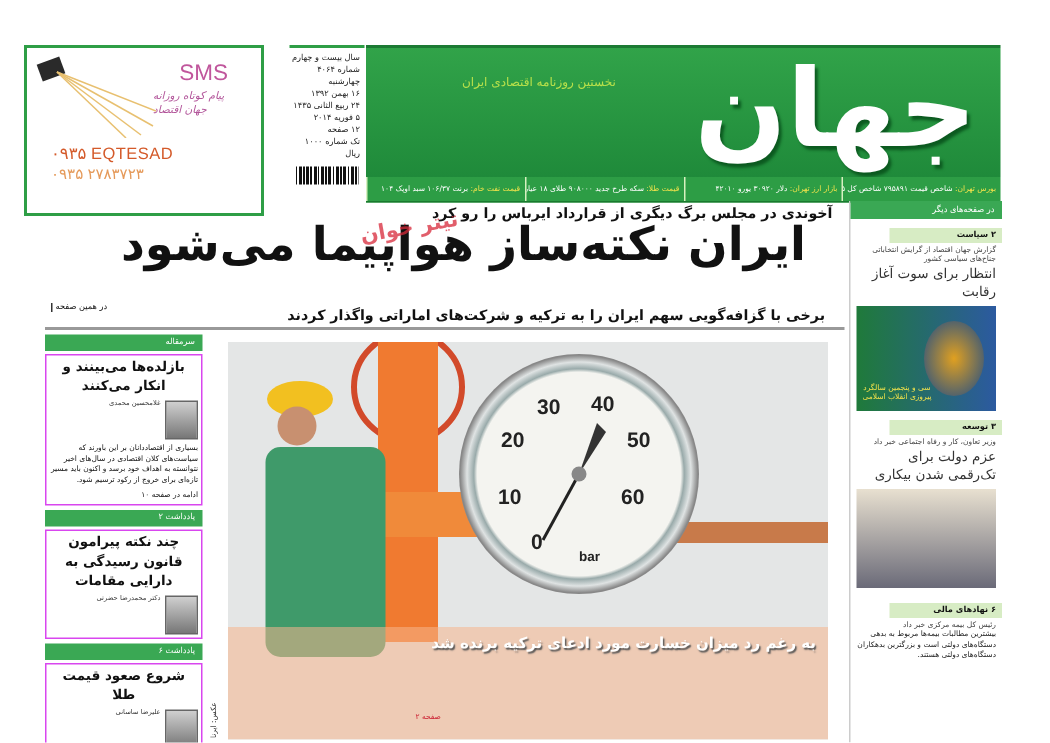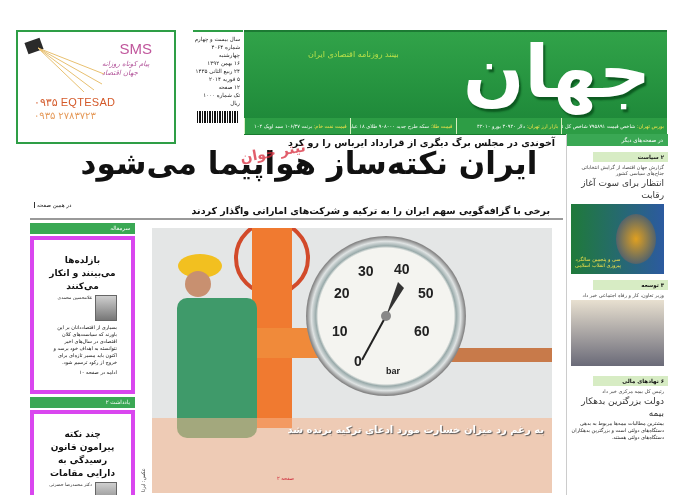--- a/index.html
+++ b/index.html
@@ -40,21 +40,21 @@
   #photo{left:152px;top:228px;width:400px;height:265px;overflow:hidden;background:#e6e6e4;}
   #gauge{position:absolute;left:154px;top:8px;width:160px;height:160px;border-radius:50%;background:radial-gradient(circle,#f4f4f0 60%,#9aa 62%,#dfe3e3 66%,#888 70%);}
   #photo .cap{position:absolute;left:0;right:0;top:190px;height:75px;background:rgba(245,180,140,.55);}
   #photo .capk{position:absolute;right:8px;top:196px;font-size:10px;color:#fff;font-weight:bold;direction:rtl;text-shadow:1px 1px 1px #555;}
   #photo .capt{position:absolute;right:8px;top:210px;font-size:22px;color:#fff;font-weight:bold;direction:rtl;text-shadow:1px 2px 2px #444;}
   #photo .capp{position:absolute;left:125px;top:247px;font-size:5px;color:#c23;direction:rtl;}
   #credit{left:140px;top:400px;width:10px;height:92px;font-size:5px;writing-mode:vertical-rl;transform:rotate(180deg);color:#333;}
   
   #lcol{left:30px;top:220px;width:105px;}
   .lhead{background:#3aa854;color:#fff;font-size:5.5px;height:11px;line-height:11px;direction:rtl;padding-right:5px;margin-top:3px;}
-  .lbox{border:4px solid #d946ef;margin-top:2px;padding:14px;}
+  .lbox{border:1px solid #d946ef;margin-top:2px;padding:2px;}
   .ltitle{font-size:9px;font-weight:bold;direction:rtl;text-align:center;line-height:13px;}
   .lauthor{display:flex;flex-direction:row-reverse;gap:3px;align-items:flex-start;margin-top:2px;}
   .avatar{width:20px;height:24px;background:linear-gradient(#cfcfcf,#777);border:1px solid #666;flex:none;}
   .ameta{font-size:4.5px;line-height:6px;direction:rtl;text-align:right;color:#333;}
   .lbody{font-size:5px;line-height:7px;direction:rtl;text-align:right;margin-top:3px;}
   #lnote{left:34px;top:202px;font-size:5.5px;direction:rtl;border-left:1px solid #333;padding-left:2px;}
 </style>
 </head>
 <body>
 
@@ -80,21 +80,21 @@
   <div>چهارشنبه</div>
   <div>۱۶ بهمن ۱۳۹۲</div>
   <div>۲۴ ربیع الثانی ۱۴۳۵</div>
   <div>۵ فوریه ۲۰۱۴</div>
   <div>۱۲ صفحه</div>
   <div>تک شماره ۱۰۰۰ ریال</div>
   <div class="barcode"></div>
 </div>
 
 <div id="mast" class="abs">
-  <div class="sub">بینند روزنامه اقتصادی ایران</div>
+  <div class="sub">نخستین روزنامه اقتصادی ایران</div>
   <div class="logo">جهان اقتصاد</div>
 </div>
 
 <div id="ticker" class="abs">
   <div class="cell"><b>بورس تهران:</b> <span>شاخص قیمت ۷۹۵۸۹۱ شاخص کل ۱۷۲۵/۴۵</span></div>
   <div class="cell"><b>بازار ارز تهران:</b> <span>دلار ۳۰۹۲۰ یورو ۴۲۰۱۰</span></div>
   <div class="cell"><b>قیمت طلا:</b> <span>سکه طرح جدید ۹۰۸۰۰۰ طلای ۱۸ عیار ۹۲۸۰۰</span></div>
   <div class="cell"><b>قیمت نفت خام:</b> <span>برنت ۱۰۶/۳۷ سبد اوپک ۱۰۴</span></div>
 </div>
 
@@ -175,21 +175,21 @@
     <div class="rkick">گزارش جهان اقتصاد از گرایش انتخاباتی جناح‌های سیاسی کشور</div>
     <div class="rtitle">انتظار برای سوت آغاز رقابت</div>
     <div style="margin:2px 4px;height:70px;background:linear-gradient(90deg,#1f7a3a,#2c5aa0);position:relative">
       <div style="position:absolute;right:8px;top:10px;width:40px;height:50px;border-radius:50%;background:radial-gradient(#e0a020,#1a4a8a)"></div>
       <div style="position:absolute;left:3px;bottom:6px;width:48px;font-size:5px;color:#f3e34b;direction:rtl;text-align:center">سی و پنجمین سالگرد پیروزی انقلاب اسلامی</div>
     </div>
   </div>
   <div style="margin-top:6px">
     <div class="rsec">۳ توسعه</div>
     <div class="rkick">وزیر تعاون، کار و رفاه اجتماعی خبر داد</div>
+    <div class="rtitle">عزم دولت برای تک‌رقمی شدن بیکاری</div>
     <div style="margin:2px 4px;height:66px;background:linear-gradient(#e8e0d0,#6a6a78)"></div>
   </div>
   <div style="margin-top:10px">
     <div class="rsec">۶ نهادهای مالی</div>
     <div class="rkick">رئیس کل بیمه مرکزی خبر داد</div>
-    <div class="rtitle">دولت بزرگترین بدهکار بیمه</div>
     <div class="rbody">بیشترین مطالبات بیمه‌ها مربوط به بدهی دستگاه‌های دولتی است و بزرگترین بدهکاران دستگاه‌های دولتی هستند.</div>
   </div>
 </div>
 
 </body></html>

